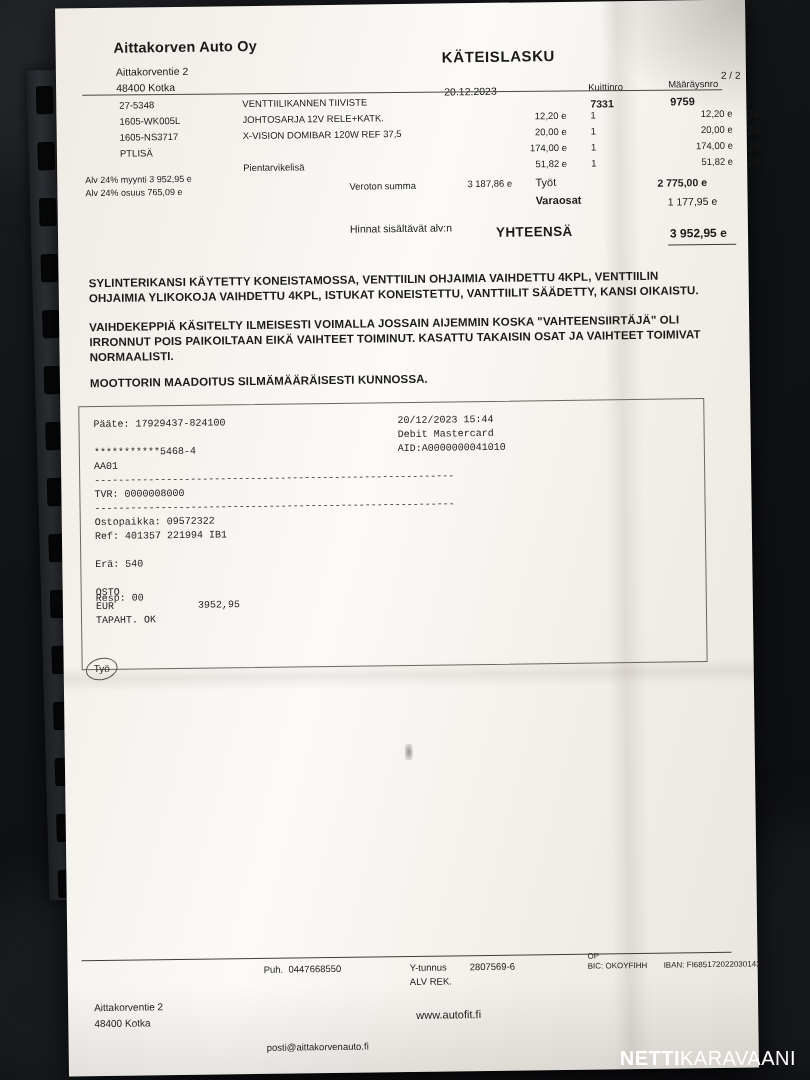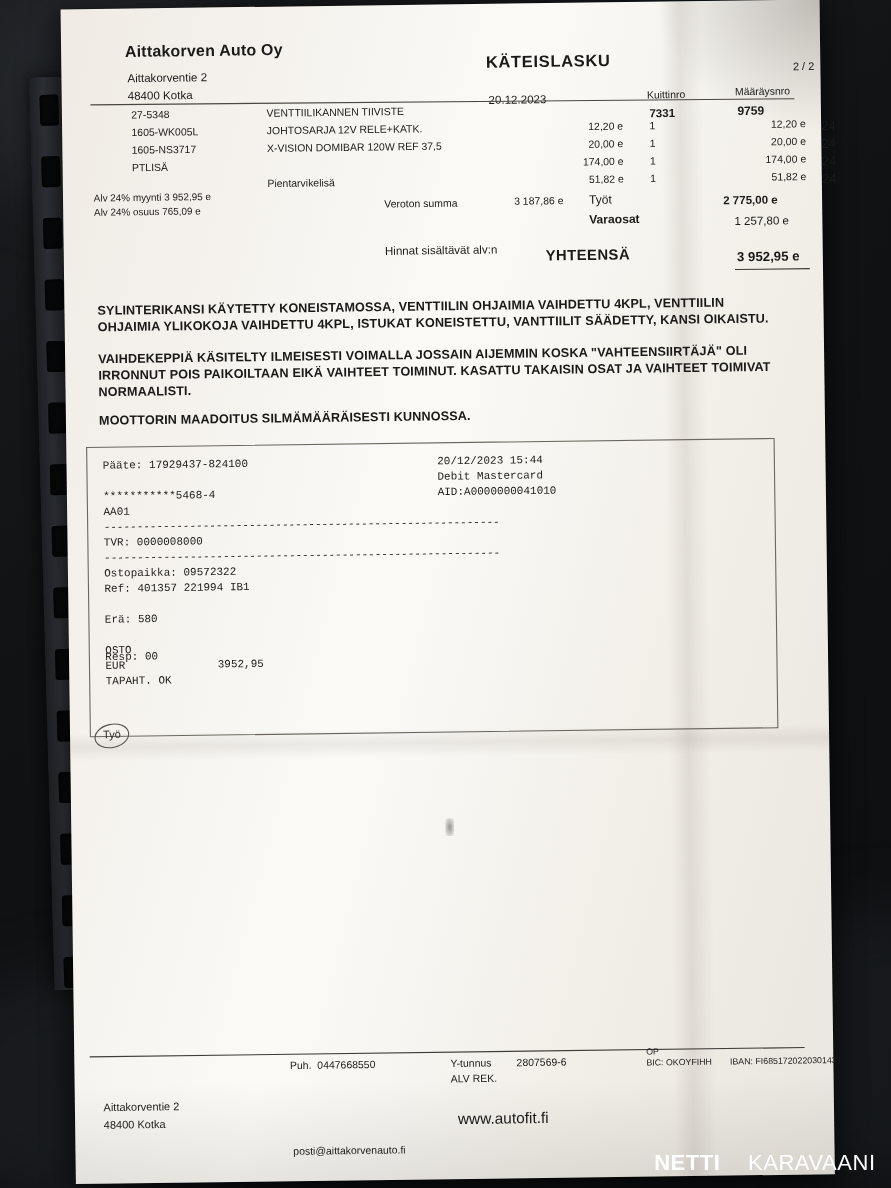--- a/index.html
+++ b/index.html
@@ -84,21 +84,21 @@
   }
 
   
   .t { position: absolute; white-space: pre; }
 
   
   #company-name { left: 58px; top: 32px; font-size: 14.5px; font-weight: bold; letter-spacing: 0.2px; }
   #company-addr1 { left: 60px; top: 58px; font-size: 10.5px; }
   #company-addr2 { left: 60px; top: 74px; font-size: 10.5px; }
   #doc-title { left: 386px; top: 45px; font-size: 15px; font-weight: bold; letter-spacing: 0.6px; }
-  #page-num { left: 665px; top: 56px; font-size: 10px; }
+  #page-num { left: 665px; top: 70px; font-size: 10px; }
   #inv-date { left: 388px; top: 82px; font-size: 10.5px; }
   #receipt-label { left: 532px; top: 80px; font-size: 9.5px; }
   #receipt-val { left: 534px; top: 96px; font-size: 10.5px; font-weight: bold; }
   #order-label { left: 612px; top: 78px; font-size: 9.5px; }
   #order-val { left: 614px; top: 95px; font-size: 11px; font-weight: bold; }
 
   #rule-top {
     position: absolute; left: 26px; top: 88px; width: 640px; height: 1px;
     background: #4a4742; transform: rotate(0.25deg);
   }
@@ -167,35 +167,35 @@
   }
   #f-phone { left: 196px; top: 958px; font-size: 9.5px; }
   #f-ytunnus-label { left: 342px; top: 958px; font-size: 9.5px; }
   #f-ytunnus-val { left: 402px; top: 958px; font-size: 9.5px; }
   #f-alv { left: 342px; top: 972px; font-size: 9.5px; }
   #f-op { left: 520px; top: 950px; font-size: 8px; }
   #f-bic { left: 520px; top: 960px; font-size: 8px; }
   #f-iban { left: 596px; top: 960px; font-size: 8px; }
   #f-addr1 { left: 26px; top: 994px; font-size: 10px; }
   #f-addr2 { left: 26px; top: 1010px; font-size: 10px; }
-  #f-web { left: 348px; top: 1005px; font-size: 14px; }
+  #f-web { left: 348px; top: 1005px; font-size: 11px; }
   #f-mail { left: 198px; top: 1036px; font-size: 9.5px; }
 
   
   #desk-mark {
     position: absolute; right: 76px; top: 8px; color: #cfcfcf;
     font-size: 13px; font-weight: bold; font-family: "Liberation Sans", sans-serif;
   }
 
   
   #watermark {
     position: absolute; right: 14px; bottom: 10px;
     font-size: 20px; font-weight: bold; color: #ffffff; letter-spacing: 0.5px;
   }
-  #watermark .thin { font-weight: normal; margin-left: 25px; }
+  #watermark .thin { font-weight: normal; }
 </style>
 </head>
 <body>
 
 <div id="scene">
 
   <div class="bg-blotch" style="left:-40px;top:-30px;width:260px;height:220px;background:#2a2d31;"></div>
   <div class="bg-blotch" style="left:700px;top:820px;width:220px;height:260px;background:#1d2024;"></div>
   <div class="bg-blotch" style="left:-60px;top:880px;width:260px;height:220px;background:#202327;"></div>
 
@@ -284,42 +284,42 @@
       </div>
     </div>
 
     <div class="t" id="vat1">Alv 24% myynti 3 952,95 e</div>
     <div class="t" id="vat2">Alv 24% osuus 765,09 e</div>
     <div class="t" id="netlabel">Veroton summa</div>
     <div class="t" id="netval">3 187,86 e</div>
     <div class="t" id="worklabel">Työt</div>
     <div class="t" id="workval">2 775,00 e</div>
     <div class="t" id="partslabel">Varaosat</div>
-    <div class="t" id="partsval">1 257,80 e</div>
+    <div class="t" id="partsval">1 177,95 e</div>
     <div class="t" id="inclvat">Hinnat sisältävät alv:n</div>
     <div class="t" id="grandlabel">YHTEENSÄ</div>
     <div class="t" id="grandval">3 952,95 e</div>
     <div id="grand-underline"></div>
 
     <div class="note" id="note1">SYLINTERIKANSI KÄYTETTY KONEISTAMOSSA, VENTTIILIN OHJAIMIA VAIHDETTU 4KPL, VENTTIILIN OHJAIMIA YLIKOKOJA VAIHDETTU 4KPL, ISTUKAT KONEISTETTU, VANTTIILIT SÄÄDETTY, KANSI OIKAISTU.</div>
     <div class="note" id="note2">VAIHDEKEPPIÄ KÄSITELTY ILMEISESTI VOIMALLA JOSSAIN AIJEMMIN KOSKA "VAHTEENSIIRTÄJÄ" OLI IRRONNUT POIS PAIKOILTAAN EIKÄ VAIHTEET TOIMINUT. KASATTU TAKAISIN OSAT JA VAIHTEET TOIMIVAT NORMAALISTI.</div>
     <div class="note" id="note3">MOOTTORIN MAADOITUS SILMÄMÄÄRÄISESTI KUNNOSSA.</div>
 
     <div id="receipt-box">
       <div class="rl rcol-a" style="top:12px;">Pääte: 17929437-824100</div>
       <div class="rl rcol-a" style="top:26px;"></div>
       <div class="rl rcol-a" style="top:40px;">***********5468-4</div>
       <div class="rl rcol-a" style="top:54px;">AA01</div>
       <div class="rl rcol-a" style="top:68px;">------------------------------------------------------------</div>
       <div class="rl rcol-a" style="top:82px;">TVR: 0000008000</div>
       <div class="rl rcol-a" style="top:96px;">------------------------------------------------------------</div>
       <div class="rl rcol-a" style="top:110px;">Ostopaikka: 09572322</div>
       <div class="rl rcol-a" style="top:124px;">Ref: 401357 221994 IB1</div>
       <div class="rl rcol-a" style="top:138px;margin-top:48px;">Resp: 00</div>
-      <div class="rl rcol-a" style="top:152px;">Erä: 580</div>
+      <div class="rl rcol-a" style="top:152px;">Erä: 540</div>
       <div class="rl rcol-a" style="top:166px;"></div>
       <div class="rl rcol-a" style="top:180px;">OSTO</div>
       <div class="rl rcol-a" style="top:194px;">EUR              3952,95</div>
       <div class="rl rcol-a" style="top:208px;">TAPAHT. OK</div>
 
       <div class="rl rcol-b" style="top:12px;">20/12/2023 15:44</div>
       <div class="rl rcol-b" style="top:26px;">Debit Mastercard</div>
       <div class="rl rcol-b" style="top:40px;">AID:A0000000041010</div>
     </div>
 

